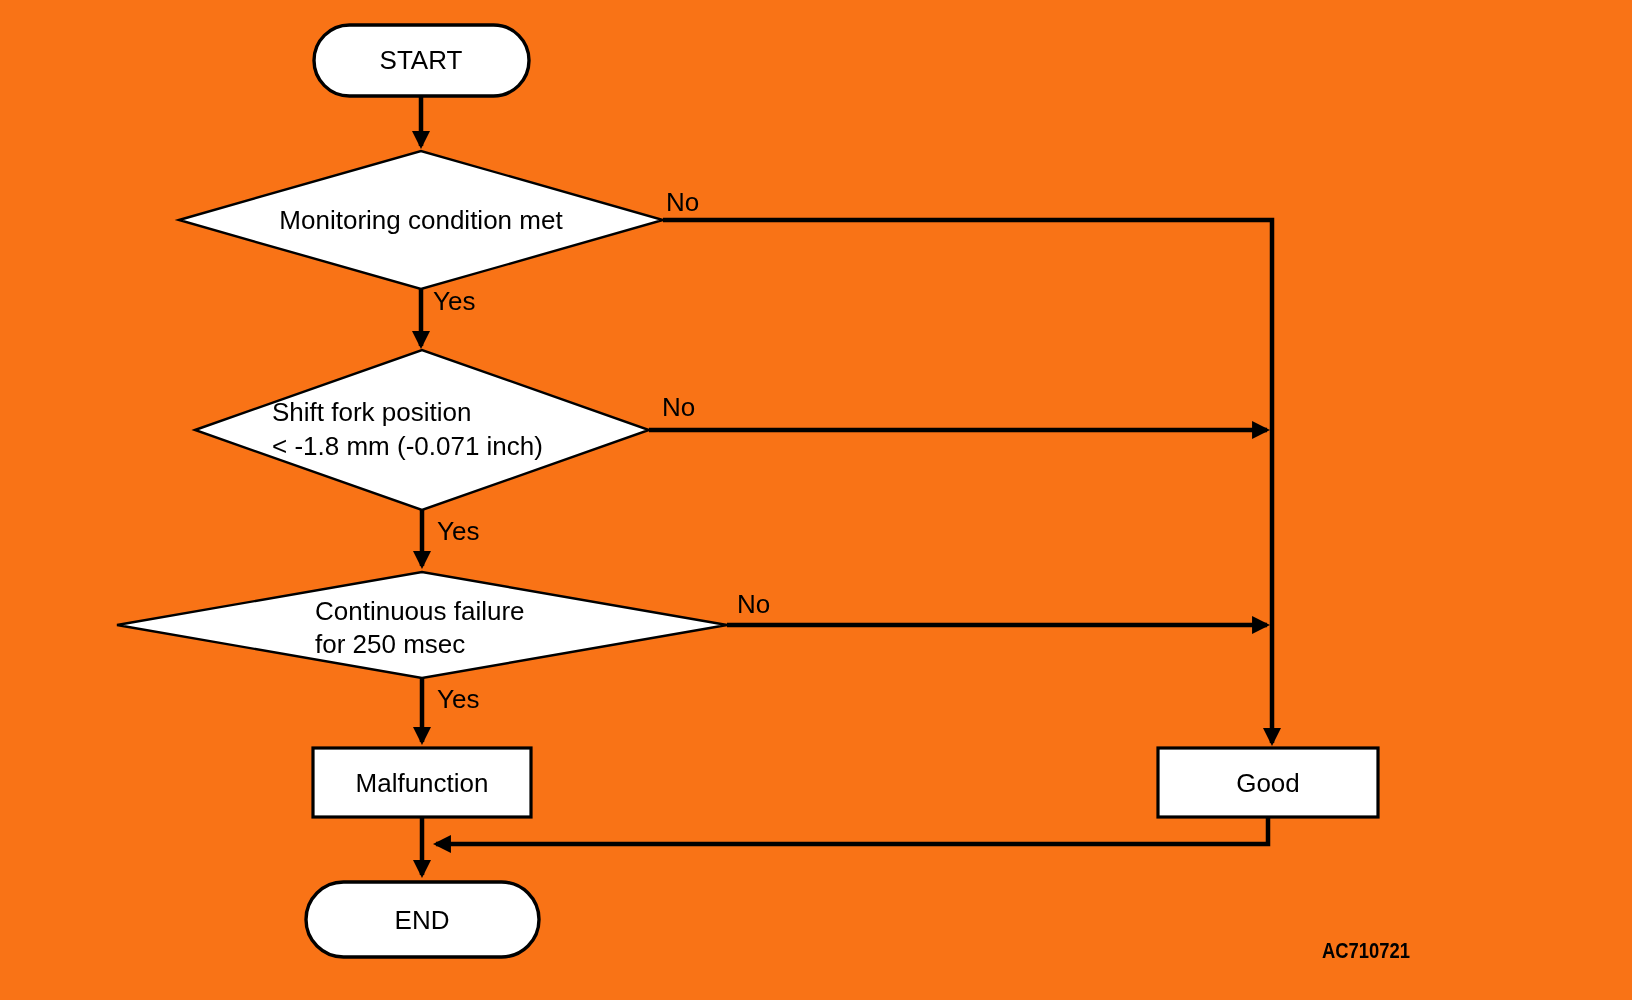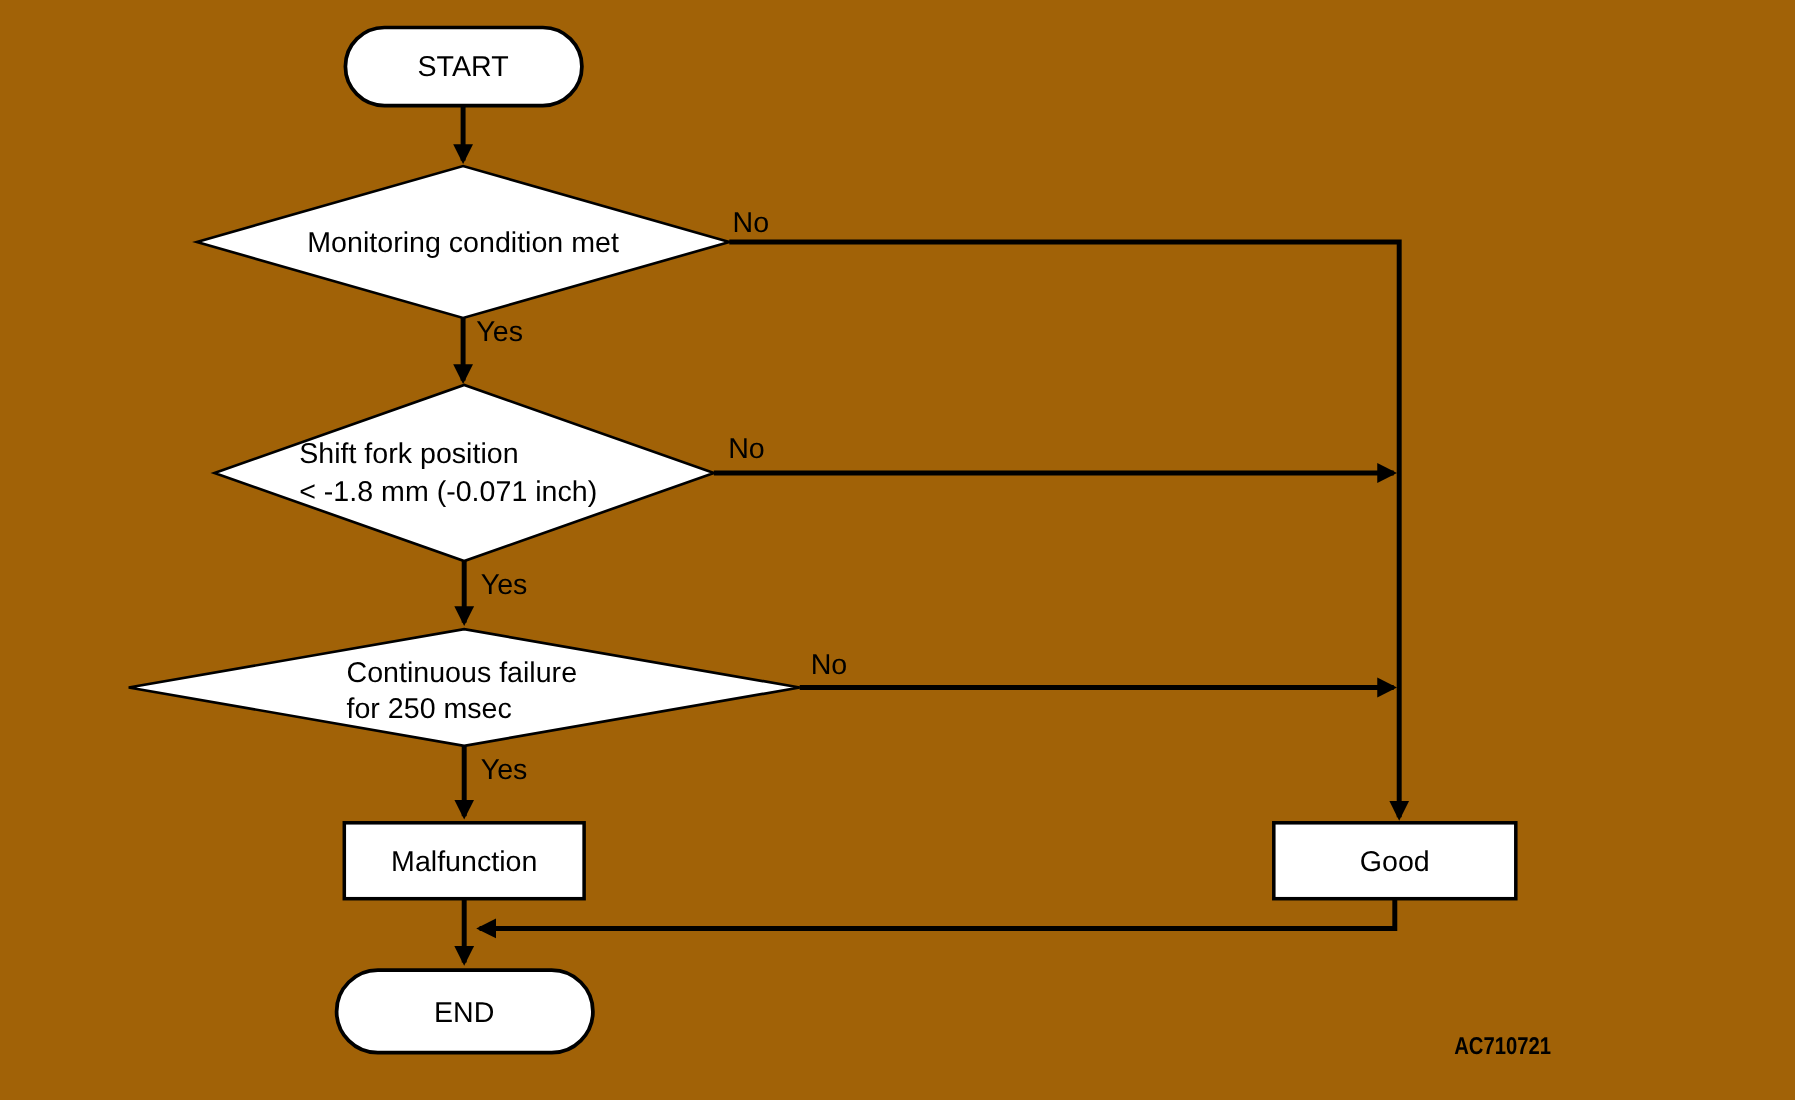--- a/index.html
+++ b/index.html
@@ -8,21 +8,21 @@
     background: #ffffff;
     width: 1632px;
     height: 1000px;
     overflow: hidden;
     font-family: "Liberation Sans", sans-serif;
   }
   .stage {
     position: relative;
     width: 1632px;
     height: 1000px;
-    background: #a16207;
+    background: #f97316;
   }
   svg { display: block; }
   .node-shape {
     fill: #ffffff;
     stroke: #000000;
   }
   .terminator { stroke-width: 3.4px; }
   .process    { stroke-width: 3.2px; }
   .decision   { stroke-width: 2.4px; stroke-linejoin: miter; }
   .flowline {

